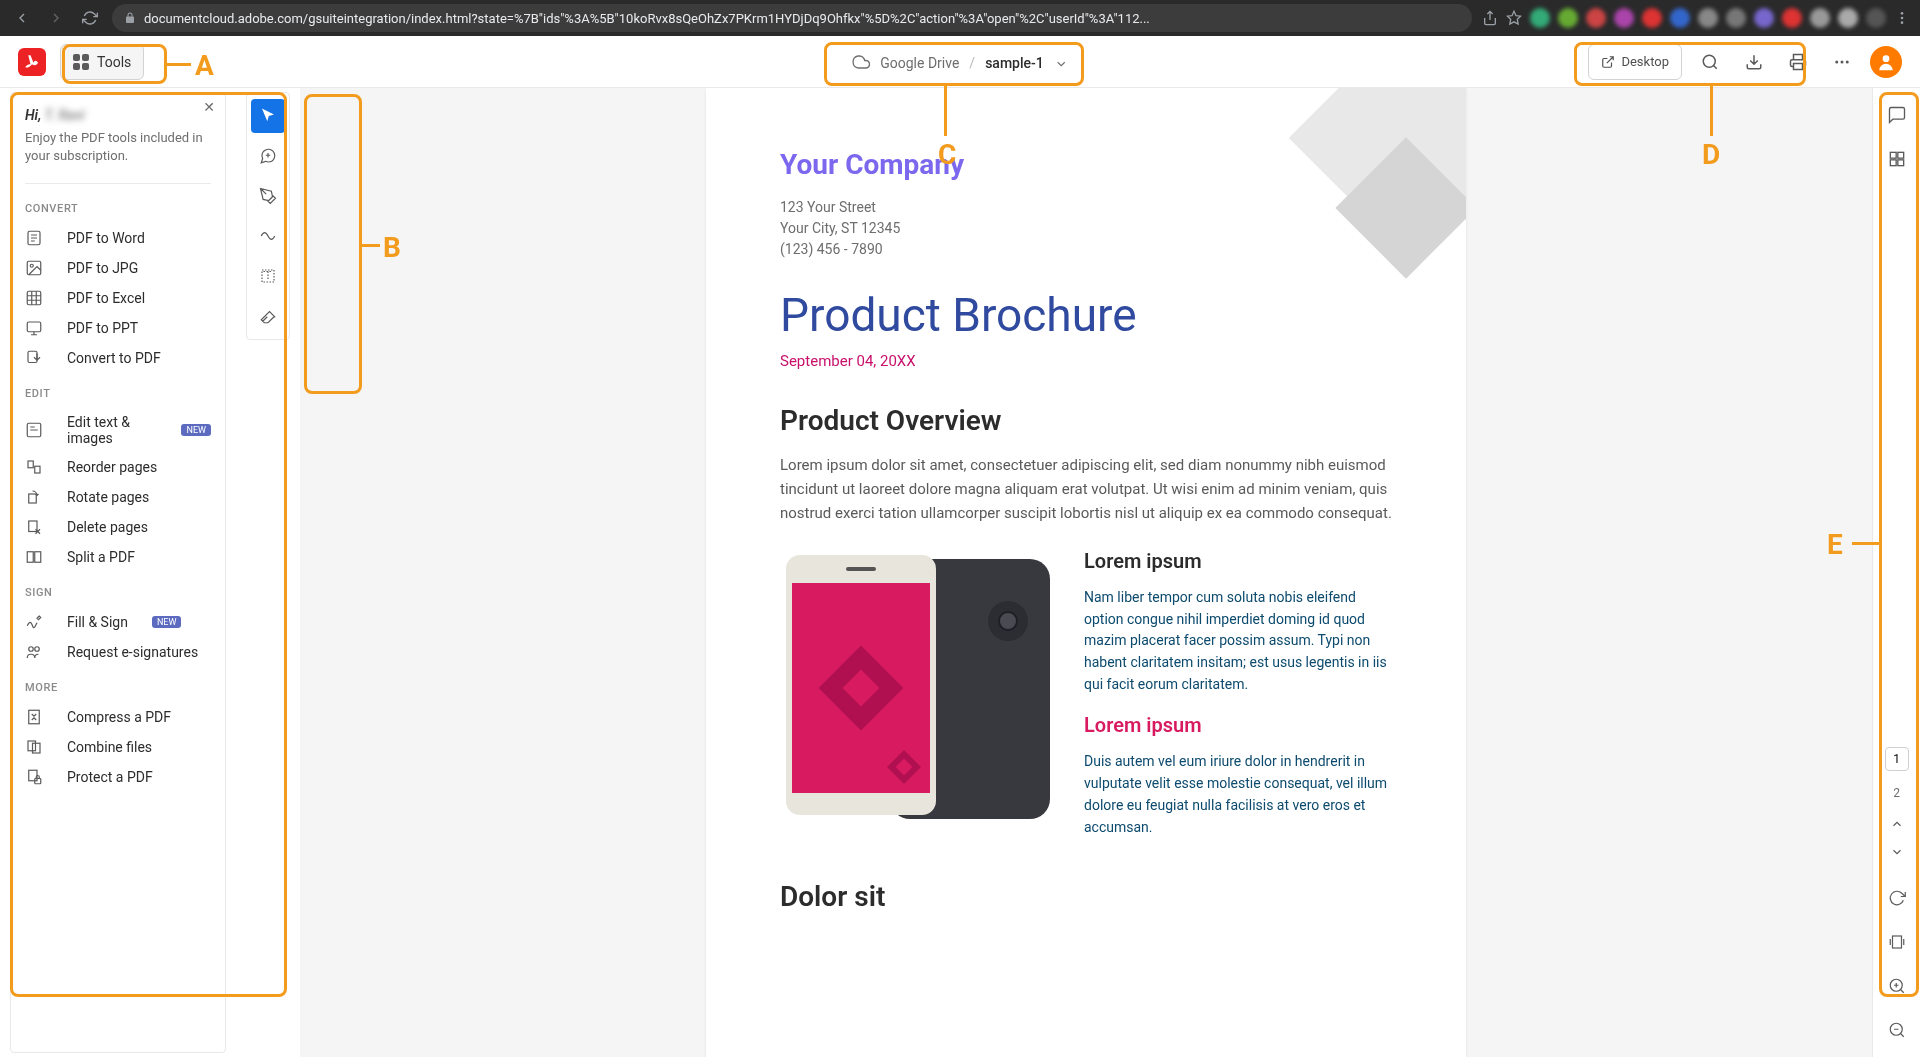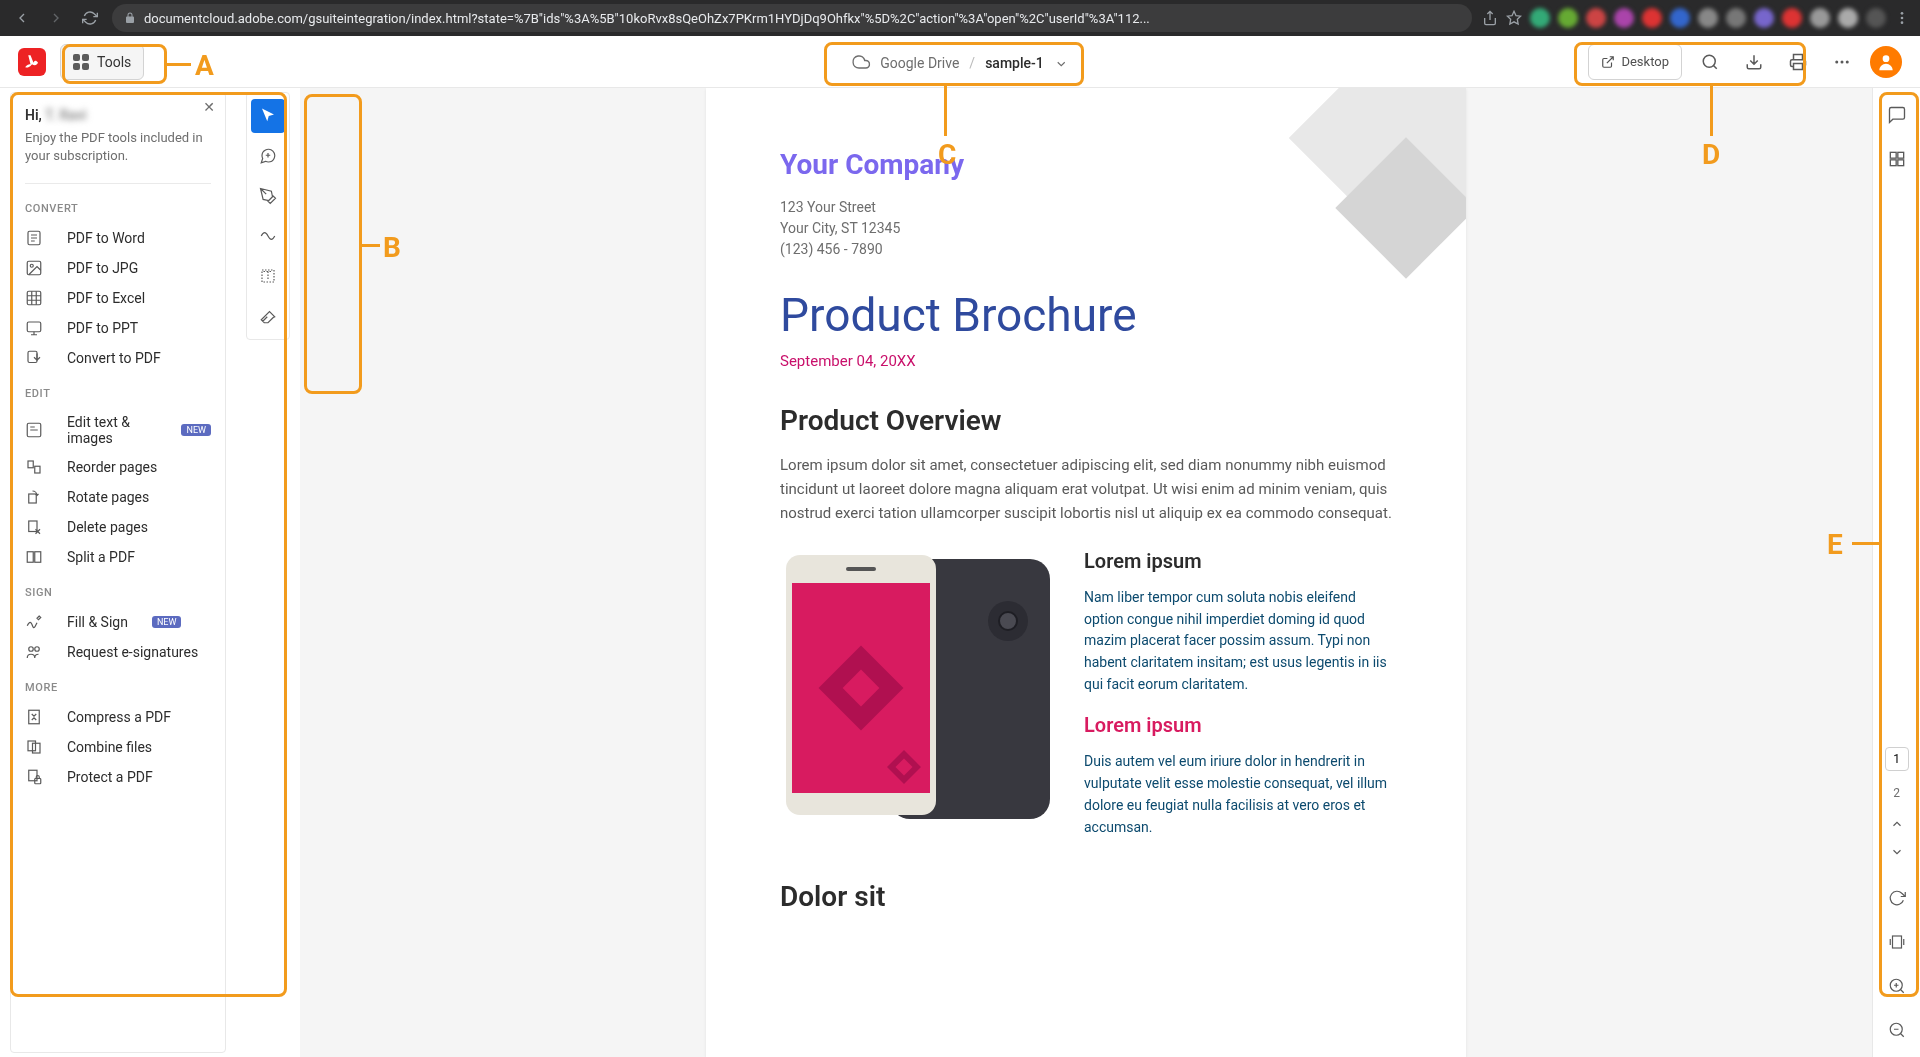--- a/index.html
+++ b/index.html
@@ -31,21 +31,21 @@
 .callout { position: absolute; border: 3px solid #f29b1d; border-radius: 8px; pointer-events: none; z-index: 50; }
 .callout-letter { position: absolute; color: #f29b1d; font-weight: 700; font-size: 28px; z-index: 51; pointer-events: none; }
 .callout-line { position: absolute; background: #f29b1d; z-index: 49; pointer-events: none; }
 
 
 .main { display: flex; height: 969px; position: relative; }
 
 
 .tools-panel { width: 216px; background: #fff; border: 1px solid #e8e8e8; position: absolute; left: 10px; top: 4px; border-radius: 4px; padding: 14px; font-size: 14px; color: #333; height: calc(100% - 8px); }
 .tools-panel .close { position: absolute; right: 10px; top: 6px; color: #6e6e6e; cursor: pointer; font-size: 14px;}
-.tools-panel .hi { font-weight: 600; margin-bottom: 6px; }
+.tools-panel .hi { font-weight: 600; margin-bottom: 6px; font-style: italic; }
 .tools-panel .hi .blur { filter: blur(3px); color:#888; }
 .tools-panel .subtxt { font-size: 13px; color: #6e6e6e; margin-bottom: 18px; line-height: 1.4; border-bottom: 1px solid #eaeaea; padding-bottom: 18px;}
 .section-h { font-size: 11px; color: #8a8a8a; letter-spacing: 0.6px; margin: 14px 0 8px; font-weight: 500; }
 .tool-item { display: flex; align-items: center; gap: 24px; padding: 6px 0; font-size: 14px; color: #2c2c2c; cursor: pointer; }
 .tool-item .ti-ic { width: 18px; height: 18px; display: flex; align-items: center; justify-content:center; color: #5a5a5a; }
 .new-badge { background: #5c6bc0; color: #fff; font-size: 9px; padding: 1px 5px; border-radius: 3px; }
 
 
 .vtool { position: absolute; left: 246px; top: 4px; width: 44px; background: #fff; border: 1px solid #e8e8e8; border-radius: 4px; padding: 6px 0; display: flex; flex-direction: column; align-items: center; gap: 6px; }
 .vtool .vitem { width: 34px; height: 34px; border-radius: 4px; display: flex; align-items: center; justify-content: center; color: #5a5a5a; cursor: pointer;}

